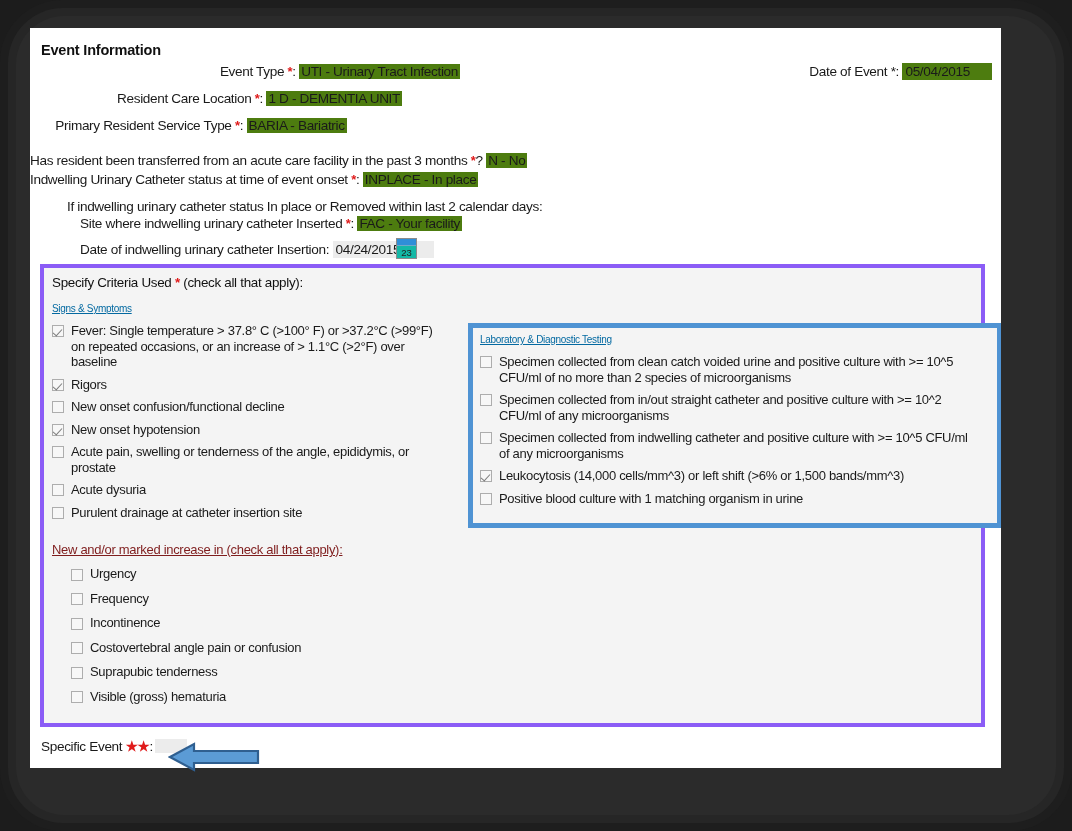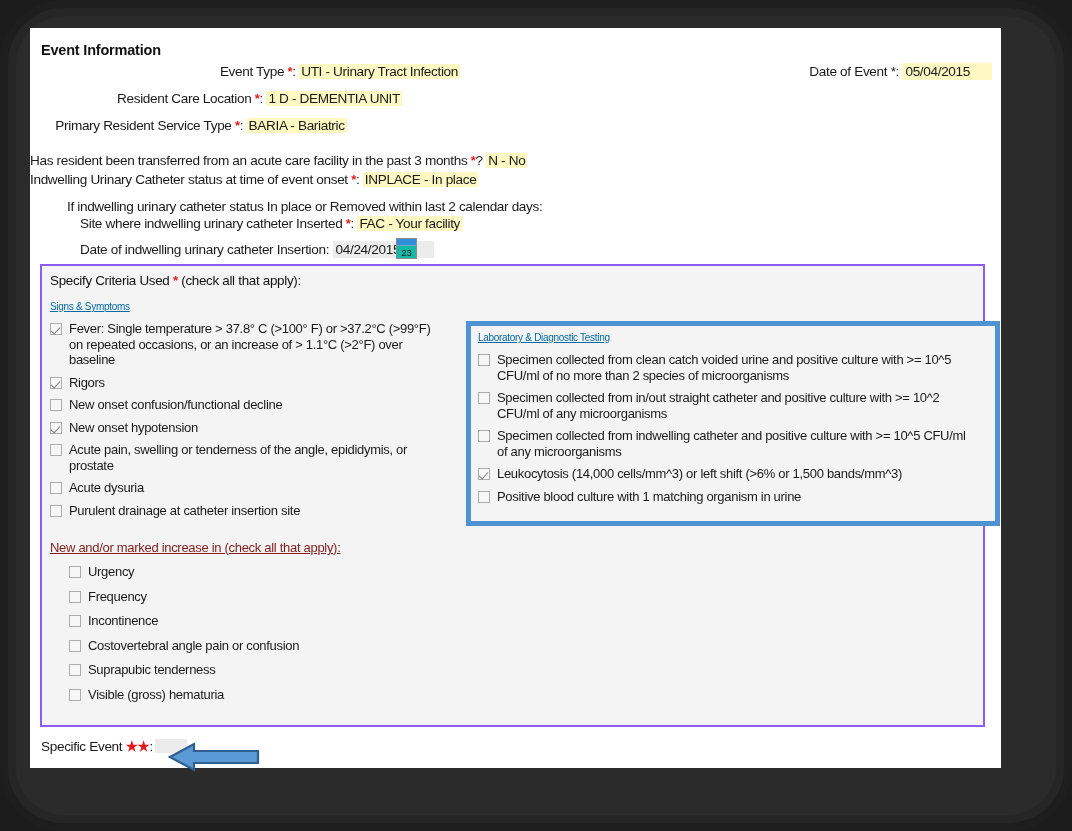--- a/index.html
+++ b/index.html
@@ -35,21 +35,21 @@
     font-size:14.5px;font-weight:bold;color:#111;
     letter-spacing:-0.2px;
   }
   .frow{
     position:absolute;
     font-size:13.6px;color:#1a1a1a;
     white-space:nowrap;letter-spacing:-0.35px;
   }
   .frow .star{color:#e01b1b;font-weight:bold;font-size:13px;}
   .val{
-    background:#fef9c3;
+    background:#4d7c0f;
     padding:0 2px;
   }
   .dval{background:#ececec;padding:1px 34px 1px 3px;}
   .right-row{
     position:absolute;right:9px;top:36px;
     font-size:13.6px;color:#1a1a1a;white-space:nowrap;letter-spacing:-0.35px;
   }
   .right-row .val{padding:1px 22px 1px 3px;}
 
   
@@ -60,21 +60,21 @@
   }
   .cal .capbar{height:6px;background:#2f8fd8;border-bottom:1px solid #6fa9c9;}
   .cal .caltxt{
     font-size:9.5px;text-align:center;line-height:13px;color:#222;
     font-family:"Liberation Sans",sans-serif;
   }
 
   
   .criteria{
     position:absolute;left:10px;top:236px;width:945px;height:463px;
-    border:2px solid #8b5cf6;background:#f4f4f4;box-sizing:border-box;
+    border:4px solid #8b5cf6;background:#f4f4f4;box-sizing:border-box;
   }
   .crit-head{
     position:absolute;left:8px;top:7px;font-size:13.4px;color:#111;letter-spacing:-0.3px;
   }
   .crit-head .star{color:#e01b1b;font-weight:bold;}
   .col-head{
     font-size:10px;color:#0369a1;text-decoration:underline;letter-spacing:-0.3px;
   }
   .left-col{position:absolute;left:8px;top:35px;width:385px;}
   .cb-list{margin-top:9px;}
@@ -90,21 +90,21 @@
     content:"";position:absolute;left:2px;top:1px;width:4px;height:8px;
     border:solid #7d7d7d;border-width:0 1.6px 1.6px 0;transform:rotate(42deg);
   }
   .cb-lab{
     font-size:13px;color:#1a1a1a;line-height:15.5px;letter-spacing:-0.3px;
   }
   .sub-head{
     margin-top:22px;font-size:13px;color:#7f1d1d;text-decoration:underline;letter-spacing:-0.3px;
   }
   .indent{margin-left:19px;margin-top:9px;}
-  .indent .cb-row{margin-bottom:9px;}
+  .indent .cb-row{margin-bottom:9px;align-items:center;}
 
   
   .labbox{
     position:absolute;left:424px;top:55px;width:534px;height:205px;
     border:5px solid #4f93d3;background:#f4f4f4;box-sizing:border-box;
   }
   .labinner{padding:6px 24px 0 7px;}
   .labinner .cb-row{margin-bottom:7px;}
   .labinner .cb-lab{line-height:15.5px;}
 

